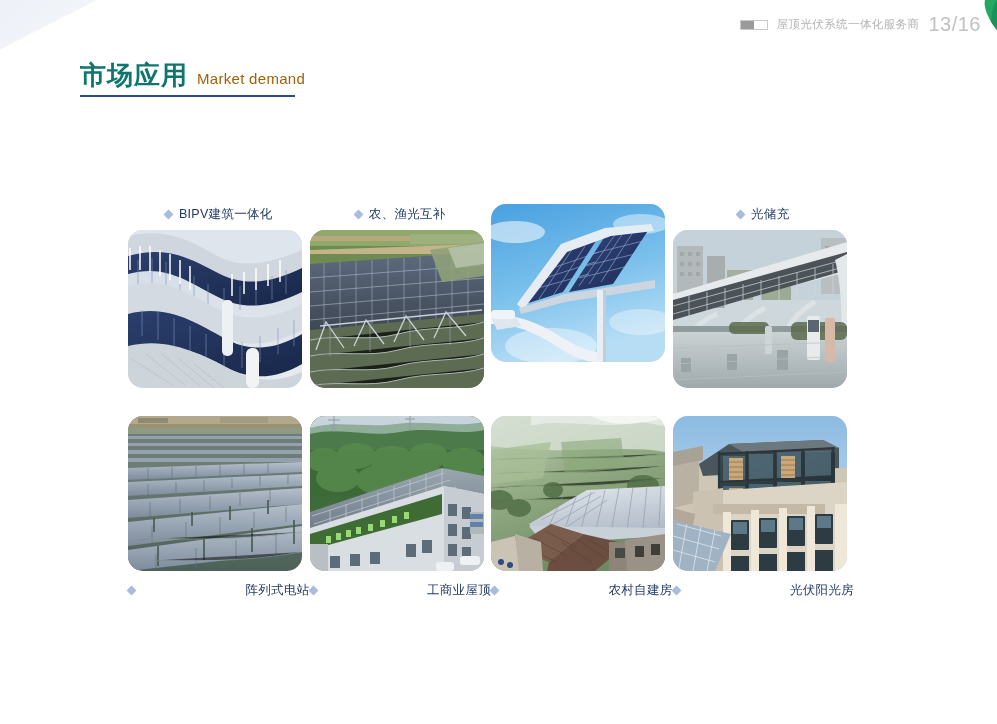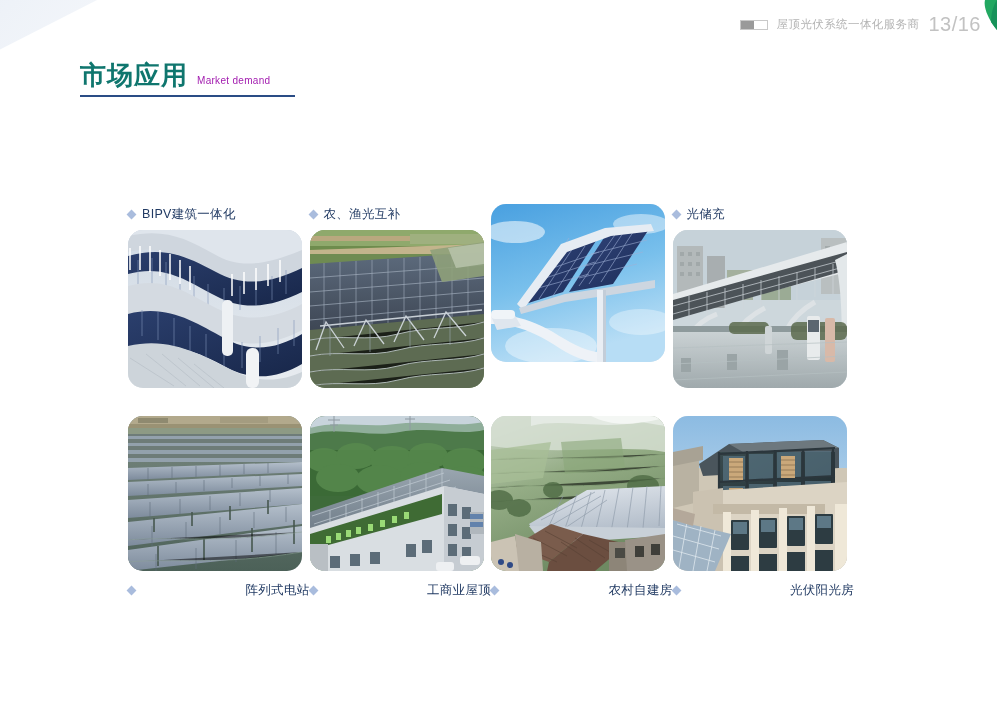--- a/index.html
+++ b/index.html
@@ -99,22 +99,22 @@
     gap: 9px;
   }
   #section-title .title-cn {
     font-size: 26px;
     font-weight: bold;
     color: #0f766e;
     letter-spacing: 1px;
     line-height: 1.05;
   }
   #section-title .title-en {
-    font-size: 10px;
-    color: #a21caf;
+    font-size: 15px;
+    color: #a16207;
     letter-spacing: 0.3px;
   }
   #section-title .title-rule {
     margin-top: 6px;
     width: 215px;
     height: 2px;
     background: #2a4c85;
   }
 
   
@@ -151,21 +151,21 @@
   }
   .thumb {
     width: 174px;
     height: 158px;
     border-radius: 15px;
     overflow: hidden;
     position: relative;
     background: #dfe4ea;
   }
   .row-bottom .thumb { height: 155px; }
-  .row-top .cell-label { margin-bottom: 6px; }
+  .row-top .cell-label { margin-bottom: 6px; justify-content: center; }
   .row-bottom .cell-label { margin-top: 9px; justify-content: space-between; }
   .row-bottom { margin-top: 28px; }
   .thumb svg { display: block; width: 100%; height: 100%; }
 </style>
 </head>
 <body>
 
 <div id="corner-deco">
   <div class="band1"></div>
   <div class="band2"></div>

